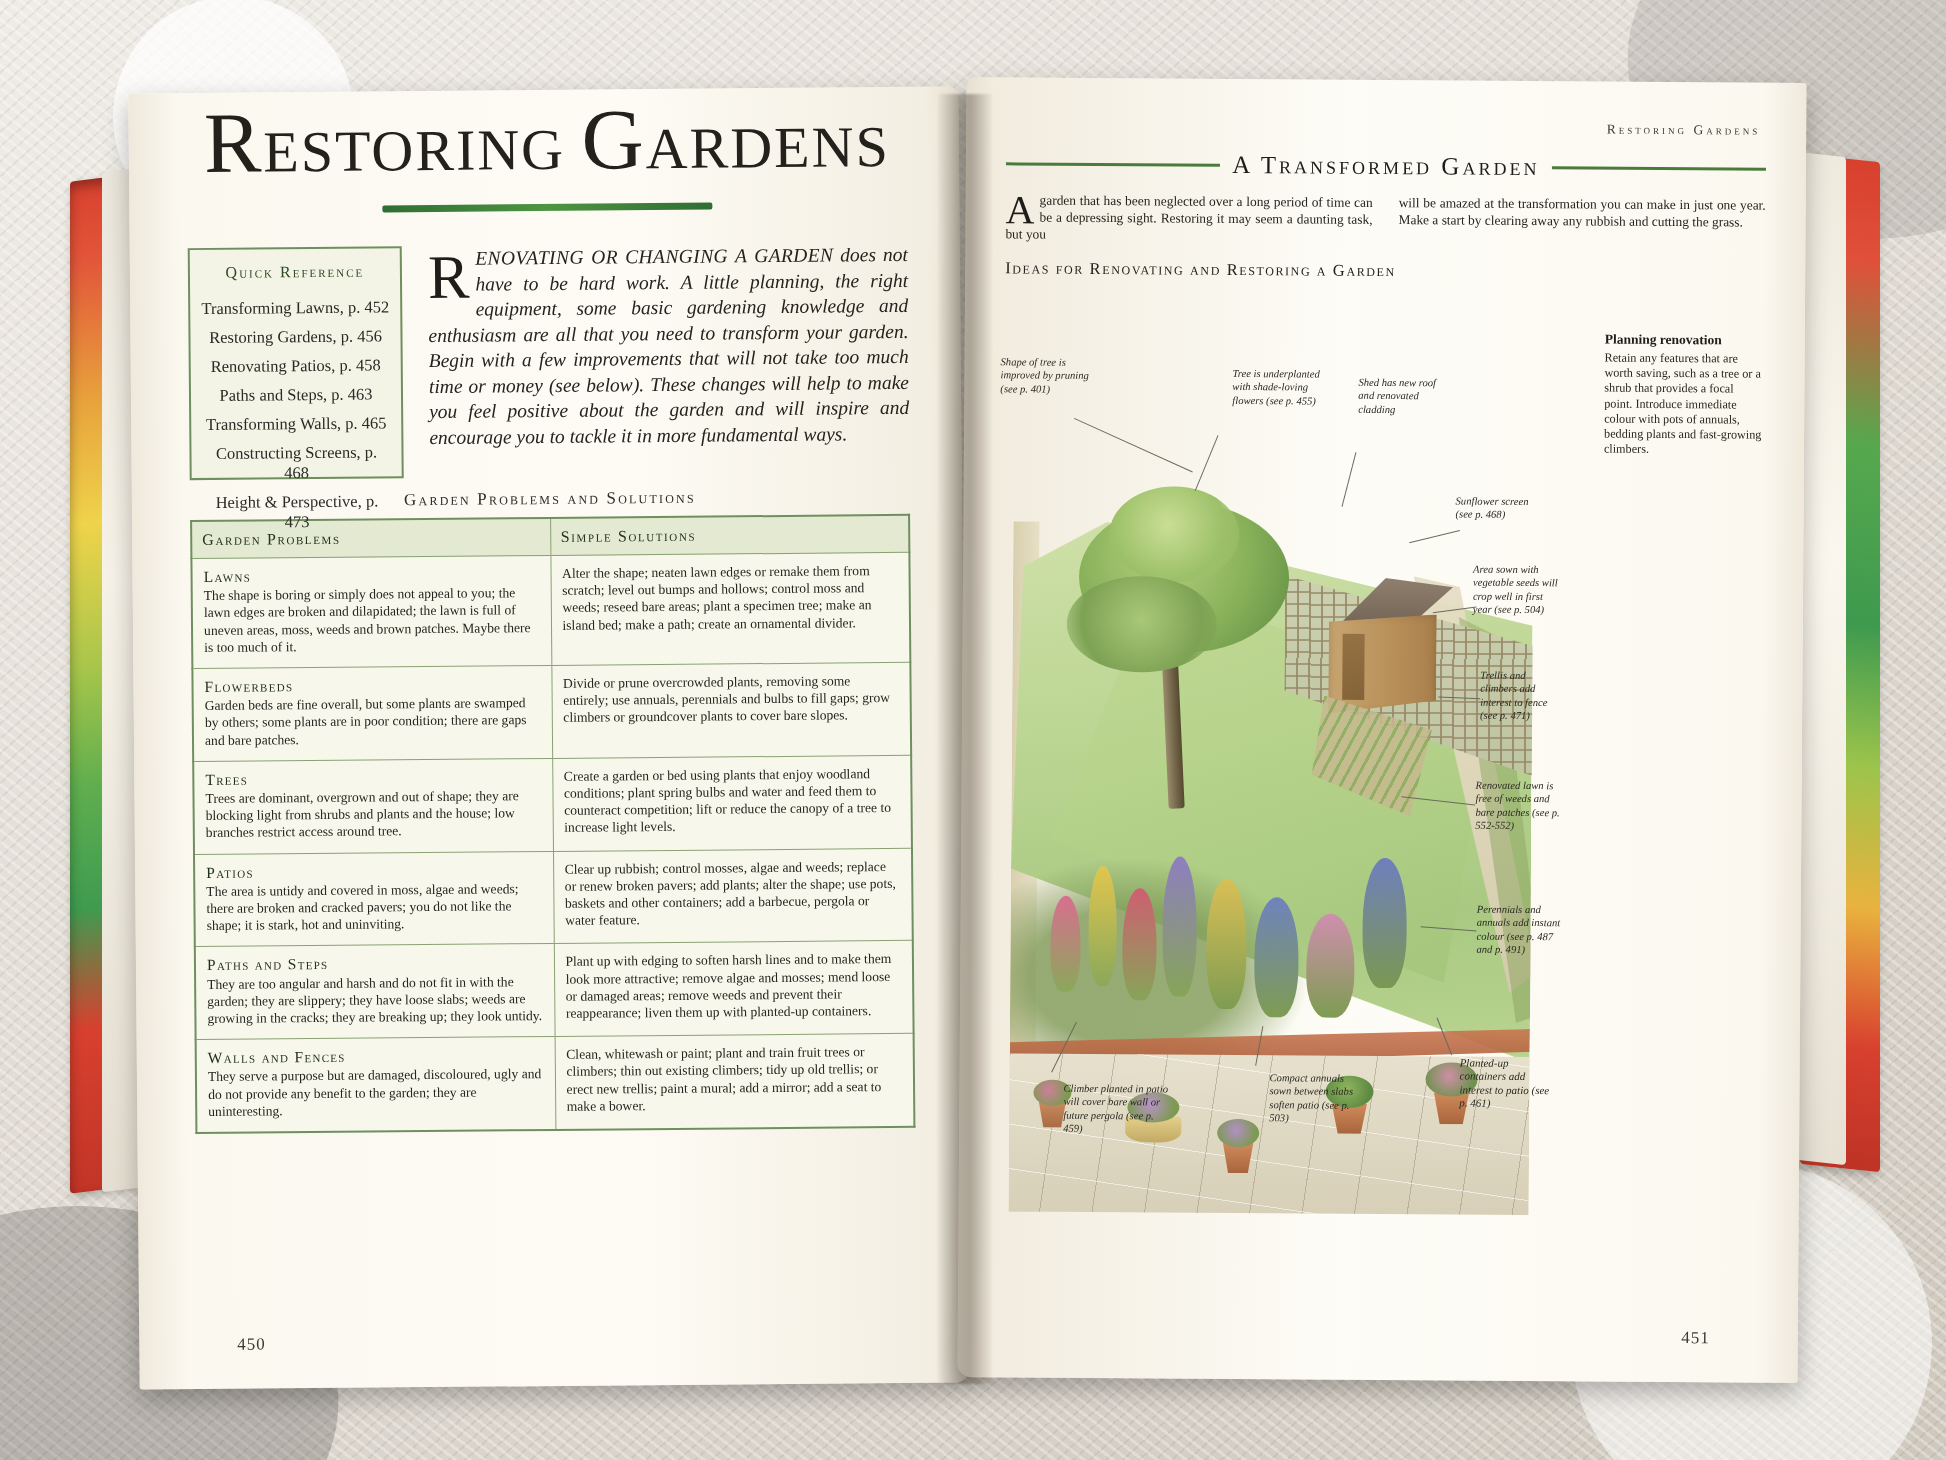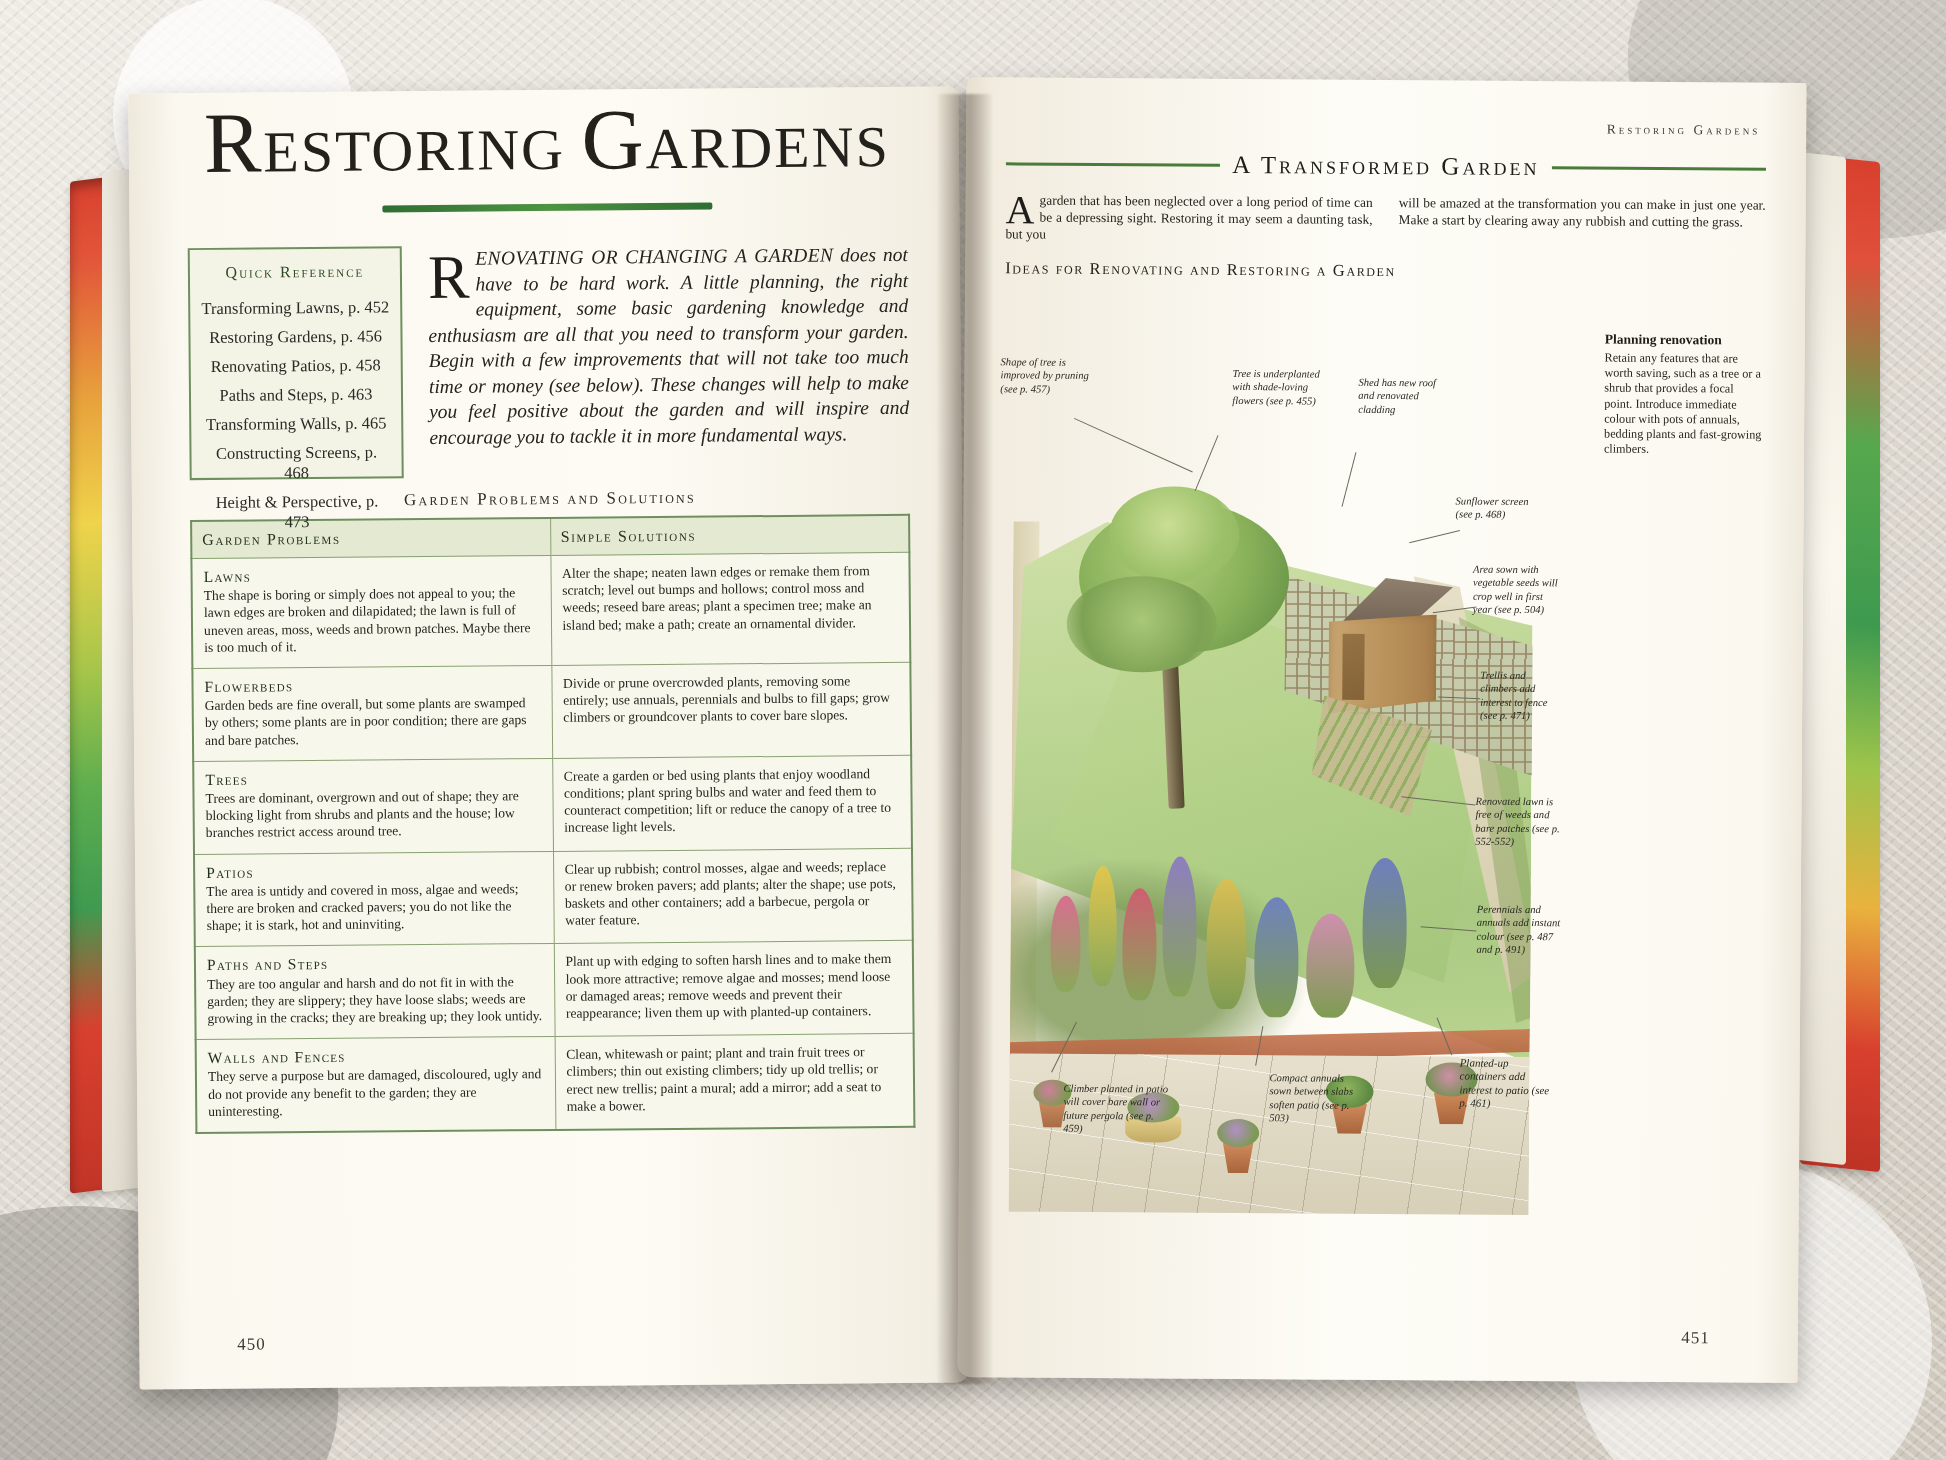--- a/index.html
+++ b/index.html
@@ -437,39 +437,39 @@
           <div class="pot" style="left:318px;top:676px;">
             <div style="width:44px;height:30px;background:linear-gradient(180deg,#cf8b5c,#a8653c);clip-path:polygon(10% 0,90% 0,76% 100%,24% 100%);"></div>
             <div style="position:absolute;left:-2px;top:-28px;width:48px;height:32px;border-radius:50%;background:radial-gradient(circle at 45% 40%,#8fb55f,#5f8a43 70%);"></div>
           </div>
           <div class="pot" style="left:420px;top:664px;">
             <div style="width:44px;height:32px;background:linear-gradient(180deg,#d08a59,#a8653c);clip-path:polygon(10% 0,90% 0,76% 100%,24% 100%);"></div>
             <div style="position:absolute;left:-4px;top:-30px;width:52px;height:34px;border-radius:50%;background:radial-gradient(circle at 45% 40%,#cf8fa6,#6f9250 70%);"></div>
           </div>
         </div>
 
-        <div class="lbl" style="left:-4px;top:-8px;width:104px;font-size:10.6px;">Shape of tree is improved by pruning (see p. 457)</div>
+        <div class="lbl" style="left:-4px;top:-8px;width:104px;font-size:10.6px;">Shape of tree is improved by pruning (see p. 401)</div>
         <div class="lead" style="left:70px;top:54px;width:130px;transform:rotate(24deg);"></div>
 
         <div class="lbl" style="left:228px;top:2px;width:92px;font-size:10.6px;">Tree is underplanted with shade-loving flowers (see p. 455)</div>
         <div class="lead" style="left:214px;top:70px;width:60px;transform:rotate(112deg);"></div>
 
         <div class="lbl" style="left:340px;top:10px;width:88px;font-size:10.6px;margin-left:14px;">Shed has new roof and renovated cladding</div>
         <div class="lead" style="left:352px;top:86px;width:56px;transform:rotate(104deg);"></div>
 
         <div class="lbl" style="left:452px;top:128px;width:92px;font-size:10.6px;">Sunflower screen (see p. 468)</div>
         <div class="lead" style="left:406px;top:176px;width:52px;transform:rotate(-14deg);"></div>
 
         <div class="lbl" style="left:470px;top:196px;width:88px;font-size:10.6px;">Area sown with vegetable seeds will crop well in first year (see p. 504)</div>
         <div class="lead" style="left:430px;top:246px;width:44px;transform:rotate(-8deg);"></div>
 
         <div class="lbl" style="left:478px;top:302px;width:84px;font-size:10.6px;">Trellis and climbers add interest to fence (see p. 471)</div>
         <div class="lead" style="left:436px;top:330px;width:42px;transform:rotate(2deg);"></div>
 
-        <div class="lbl" style="left:474px;top:428px;width:88px;font-size:10.6px;">Renovated lawn is free of weeds and bare patches (see p. 552-552)</div>
+        <div class="lbl" style="left:474px;top:412px;width:88px;font-size:10.6px;">Renovated lawn is free of weeds and bare patches (see p. 552-552)</div>
         <div class="lead" style="left:400px;top:430px;width:74px;transform:rotate(6deg);"></div>
 
         <div class="lbl" style="left:476px;top:536px;width:84px;font-size:10.6px;">Perennials and annuals add instant colour (see p. 487 and p. 491)</div>
         <div class="lead" style="left:420px;top:560px;width:56px;transform:rotate(4deg);"></div>
 
         <div class="lbl" style="left:460px;top:690px;width:92px;font-size:11px;">Planted-up containers add interest to patio (see p. 461)</div>
         <div class="lead" style="left:452px;top:688px;width:40px;transform:rotate(-112deg);"></div>
 
         <div class="lbl" style="left:64px;top:718px;width:108px;font-size:10.6px;">Climber planted in patio will cover bare wall or future pergola (see p. 459)</div>
         <div class="lead" style="left:52px;top:708px;width:56px;transform:rotate(-64deg);"></div>

